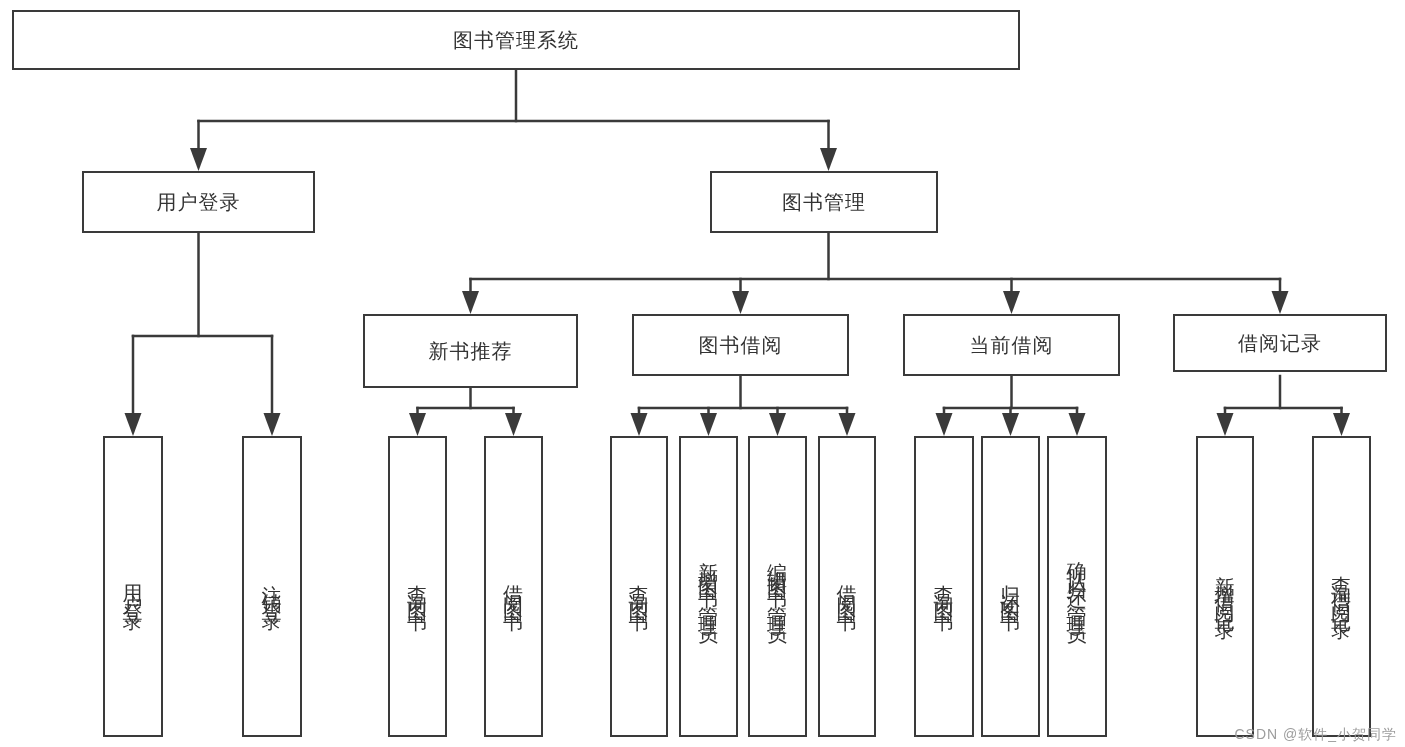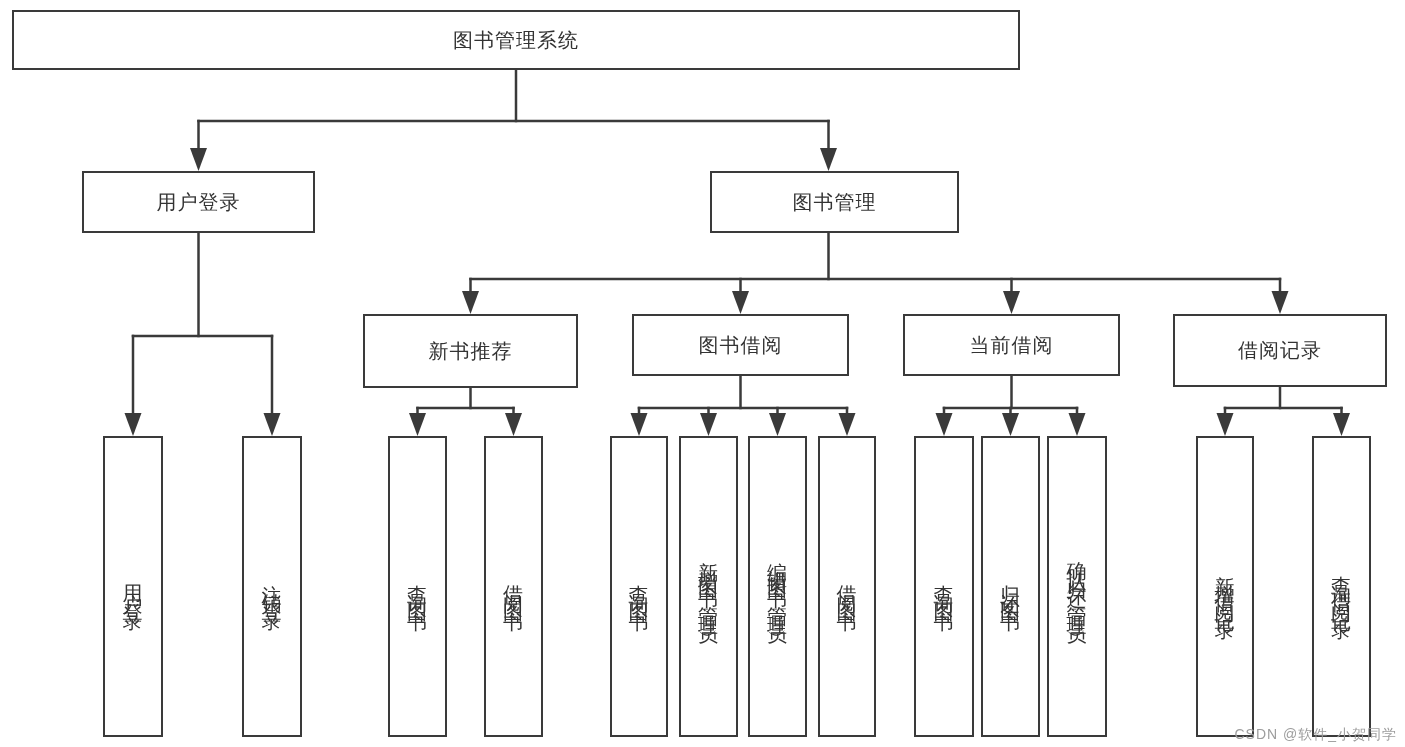--- a/index.html
+++ b/index.html
@@ -102,34 +102,34 @@
       <polygon points="1333,413 1350,413 1341.5,436" fill="#3a3a3a"></polygon>
     </svg>
 
   <div class="box" style="left:12px;top:10px;width:1008px;height:60px;">
     <span>图书管理系统</span>
   </div>
 
   <div class="box" style="left:82px;top:171px;width:233px;height:62px;">
     <span>用户登录</span>
   </div>
-  <div class="box" style="left:710px;top:171px;width:249px;height:62px;">
+  <div class="box" style="left:710px;top:171px;width:228px;height:62px;">
     <span>图书管理</span>
   </div>
 
   <div class="box" style="left:363px;top:314px;width:215px;height:74px;">
     <span>新书推荐</span>
   </div>
   <div class="box" style="left:903px;top:314px;width:217px;height:62px;">
     <span>当前借阅</span>
   </div>
   <div class="box" style="left:632px;top:314px;width:217px;height:62px;">
     <span>图书借阅</span>
   </div>
-  <div class="box" style="left:1173px;top:314px;width:214px;height:73px;">
+  <div class="box" style="left:1173px;top:314px;width:214px;height:58px;">
     <span>借阅记录</span>
   </div>
 
   <div class="box leaf" style="left:103px;top:436px;width:60px;height:301px;">
     <span>用户登录</span>
   </div>
   <div class="box leaf" style="left:242px;top:436px;width:60px;height:301px;">
     <span>注销登录</span>
   </div>
 

